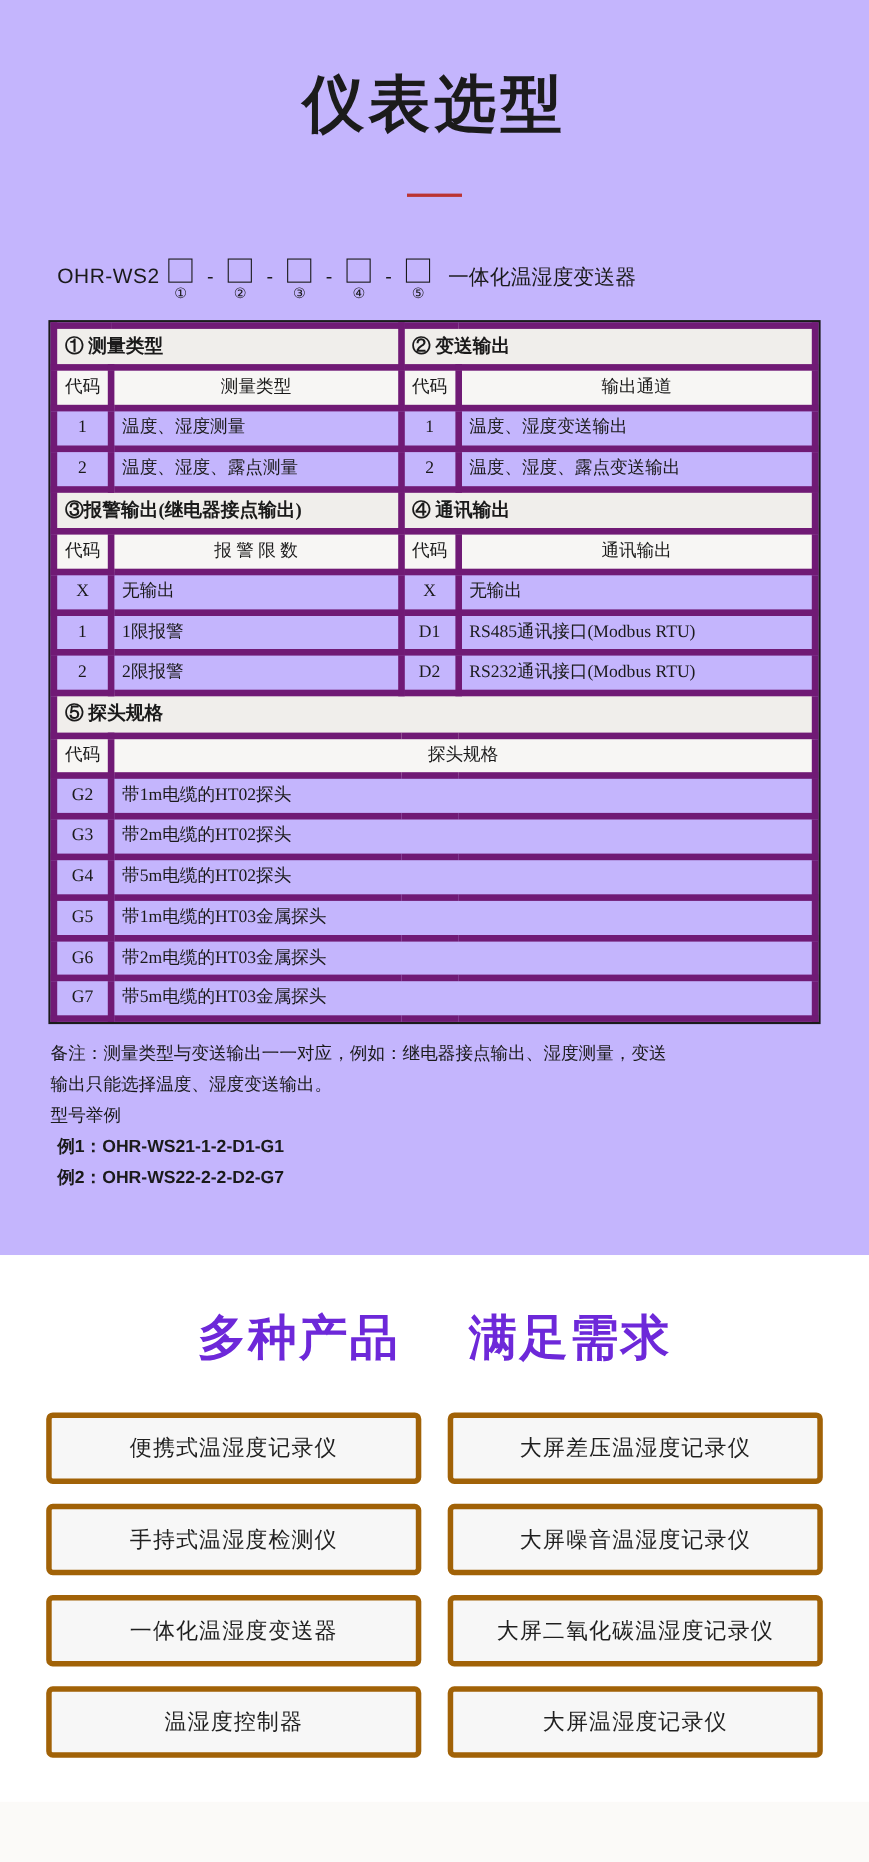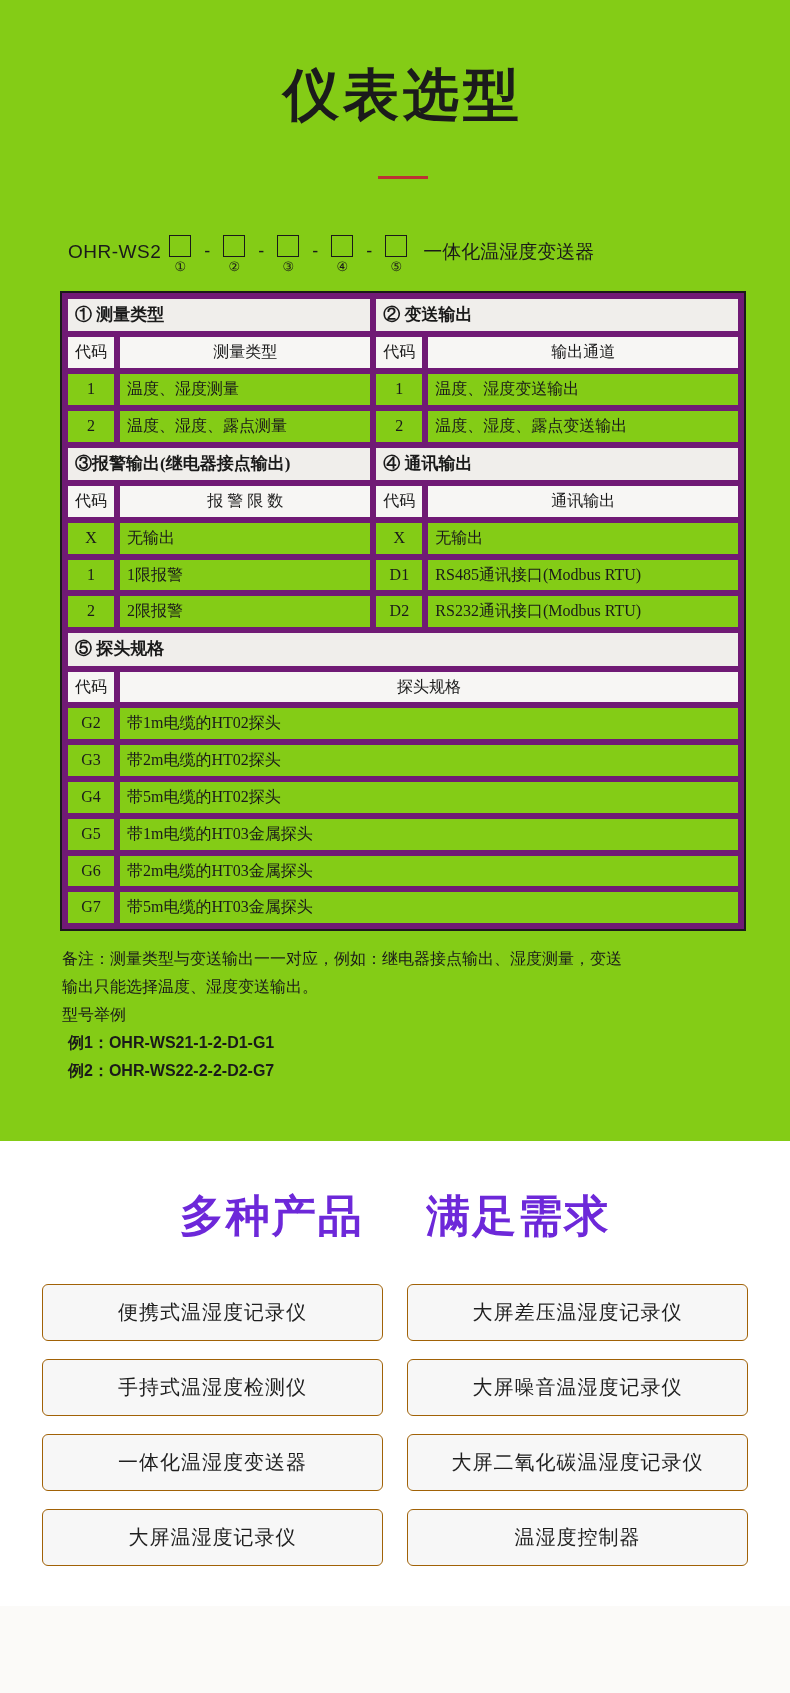--- a/index.html
+++ b/index.html
@@ -12,22 +12,22 @@
   }
   .page {
     width: 790px;
     min-height: 1693px;
     position: relative;
     background: #fbfaf8;
   }
 
   
   .sec-selection {
-    background: #84cc16;
-    padding: 44px 0 56px 16px;
+    background: #c4b5fd;
+    padding: 44px 0 56px 0;
   }
   .main-title {
     text-align: center;
     font-size: 56px;
     font-weight: bold;
     letter-spacing: 4px;
     color: #1b1b1b;
     margin: 0;
     padding-top: 14px;
     font-family: "Liberation Sans", sans-serif;
@@ -150,21 +150,21 @@
     color: #6d28d9;
   }
   .prod-title .gap { display: inline-block; width: 34px; }
   .prod-grid {
     display: grid;
     grid-template-columns: 1fr 1fr;
     gap: 18px 24px;
     padding: 0 42px;
   }
   .pill {
-    border: 1px solid #a16207;
+    border: 5px solid #a16207;
     background: #f7f7f7;
     border-radius: 6px;
     text-align: center;
     font-size: 20px;
     padding: 14px 6px;
     color: #1f1f1f;
     letter-spacing: 1px;
   }
 </style>
 </head>
@@ -318,18 +318,18 @@
     <div class="prod-grid">
       <div class="pill">便携式温湿度记录仪</div>
       <div class="pill">大屏差压温湿度记录仪</div>
 
       <div class="pill">手持式温湿度检测仪</div>
       <div class="pill">大屏噪音温湿度记录仪</div>
 
       <div class="pill">一体化温湿度变送器</div>
       <div class="pill">大屏二氧化碳温湿度记录仪</div>
 
+      <div class="pill">温湿度控制器</div>
       <div class="pill">大屏温湿度记录仪</div>
-      <div class="pill">温湿度控制器</div>
     </div>
   </section>
 
 </div>
 
 </body></html>

